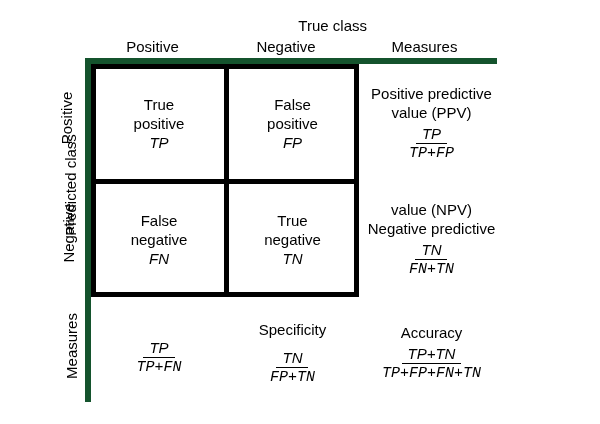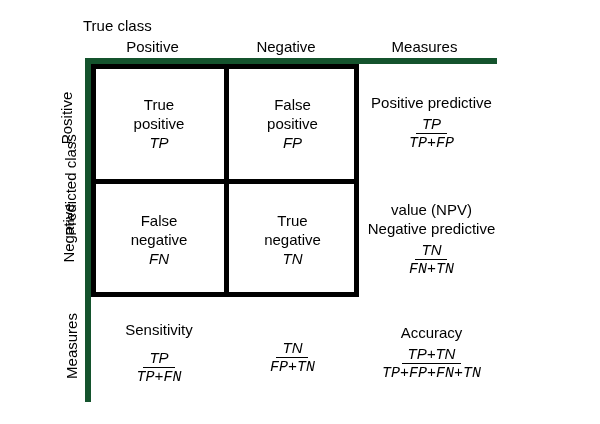--- a/index.html
+++ b/index.html
@@ -12,24 +12,24 @@
     height: 424px;
     position: relative;
     font-family: "Liberation Sans", sans-serif;
     color: #000000;
     overflow: hidden;
   }
 
   
   #true-class-title {
     position: absolute;
-    left: 83px;
+    left: 100px;
     top: 17px;
     width: 267px;
-    text-align: left;
+    text-align: right;
     font-size: 15px;
     line-height: 18px;
     white-space: nowrap;
   }
 
   
   .col-header {
     position: absolute;
     top: 38px;
     text-align: center;
@@ -205,20 +205,21 @@
   </div>
 
   <div class="cell c1 r0">
     <span class="cell-label">False</span>
     <span class="cell-label">positive</span>
     <span class="cell-abbr">FP</span>
   </div>
 
   <div class="cell c2 r0">
     <span class="cell-label">Positive predictive</span>
+    <span class="cell-label">value (PPV)</span>
     <span class="fraction">
       <span class="numer">TP</span>
       <span class="denom">TP+FP</span>
     </span>
   </div>
 
   <div class="cell c0 r1">
     <span class="cell-label">False</span>
     <span class="cell-label">negative</span>
     <span class="cell-abbr">FN</span>
@@ -233,29 +234,29 @@
   <div class="cell c2 r1">
     <span class="cell-label">value (NPV)</span>
     <span class="cell-label">Negative predictive</span>
     <span class="fraction">
       <span class="numer">TN</span>
       <span class="denom">FN+TN</span>
     </span>
   </div>
 
   <div class="cell c0 r2">
-    <span class="cell-label">Sensitivity</span>
     <span class="spacer-gap"></span>
     <span class="fraction">
       <span class="numer">TP</span>
       <span class="denom">TP+FN</span>
     </span>
   </div>
 
   <div class="cell c1 r2">
+    <span class="cell-label">Specificity</span>
     <span class="spacer-gap"></span>
     <span class="fraction">
       <span class="numer">TN</span>
       <span class="denom">FP+TN</span>
     </span>
   </div>
 
   <div class="cell c2 r2">
     <span class="cell-label">Accuracy</span>
     <span class="fraction">

